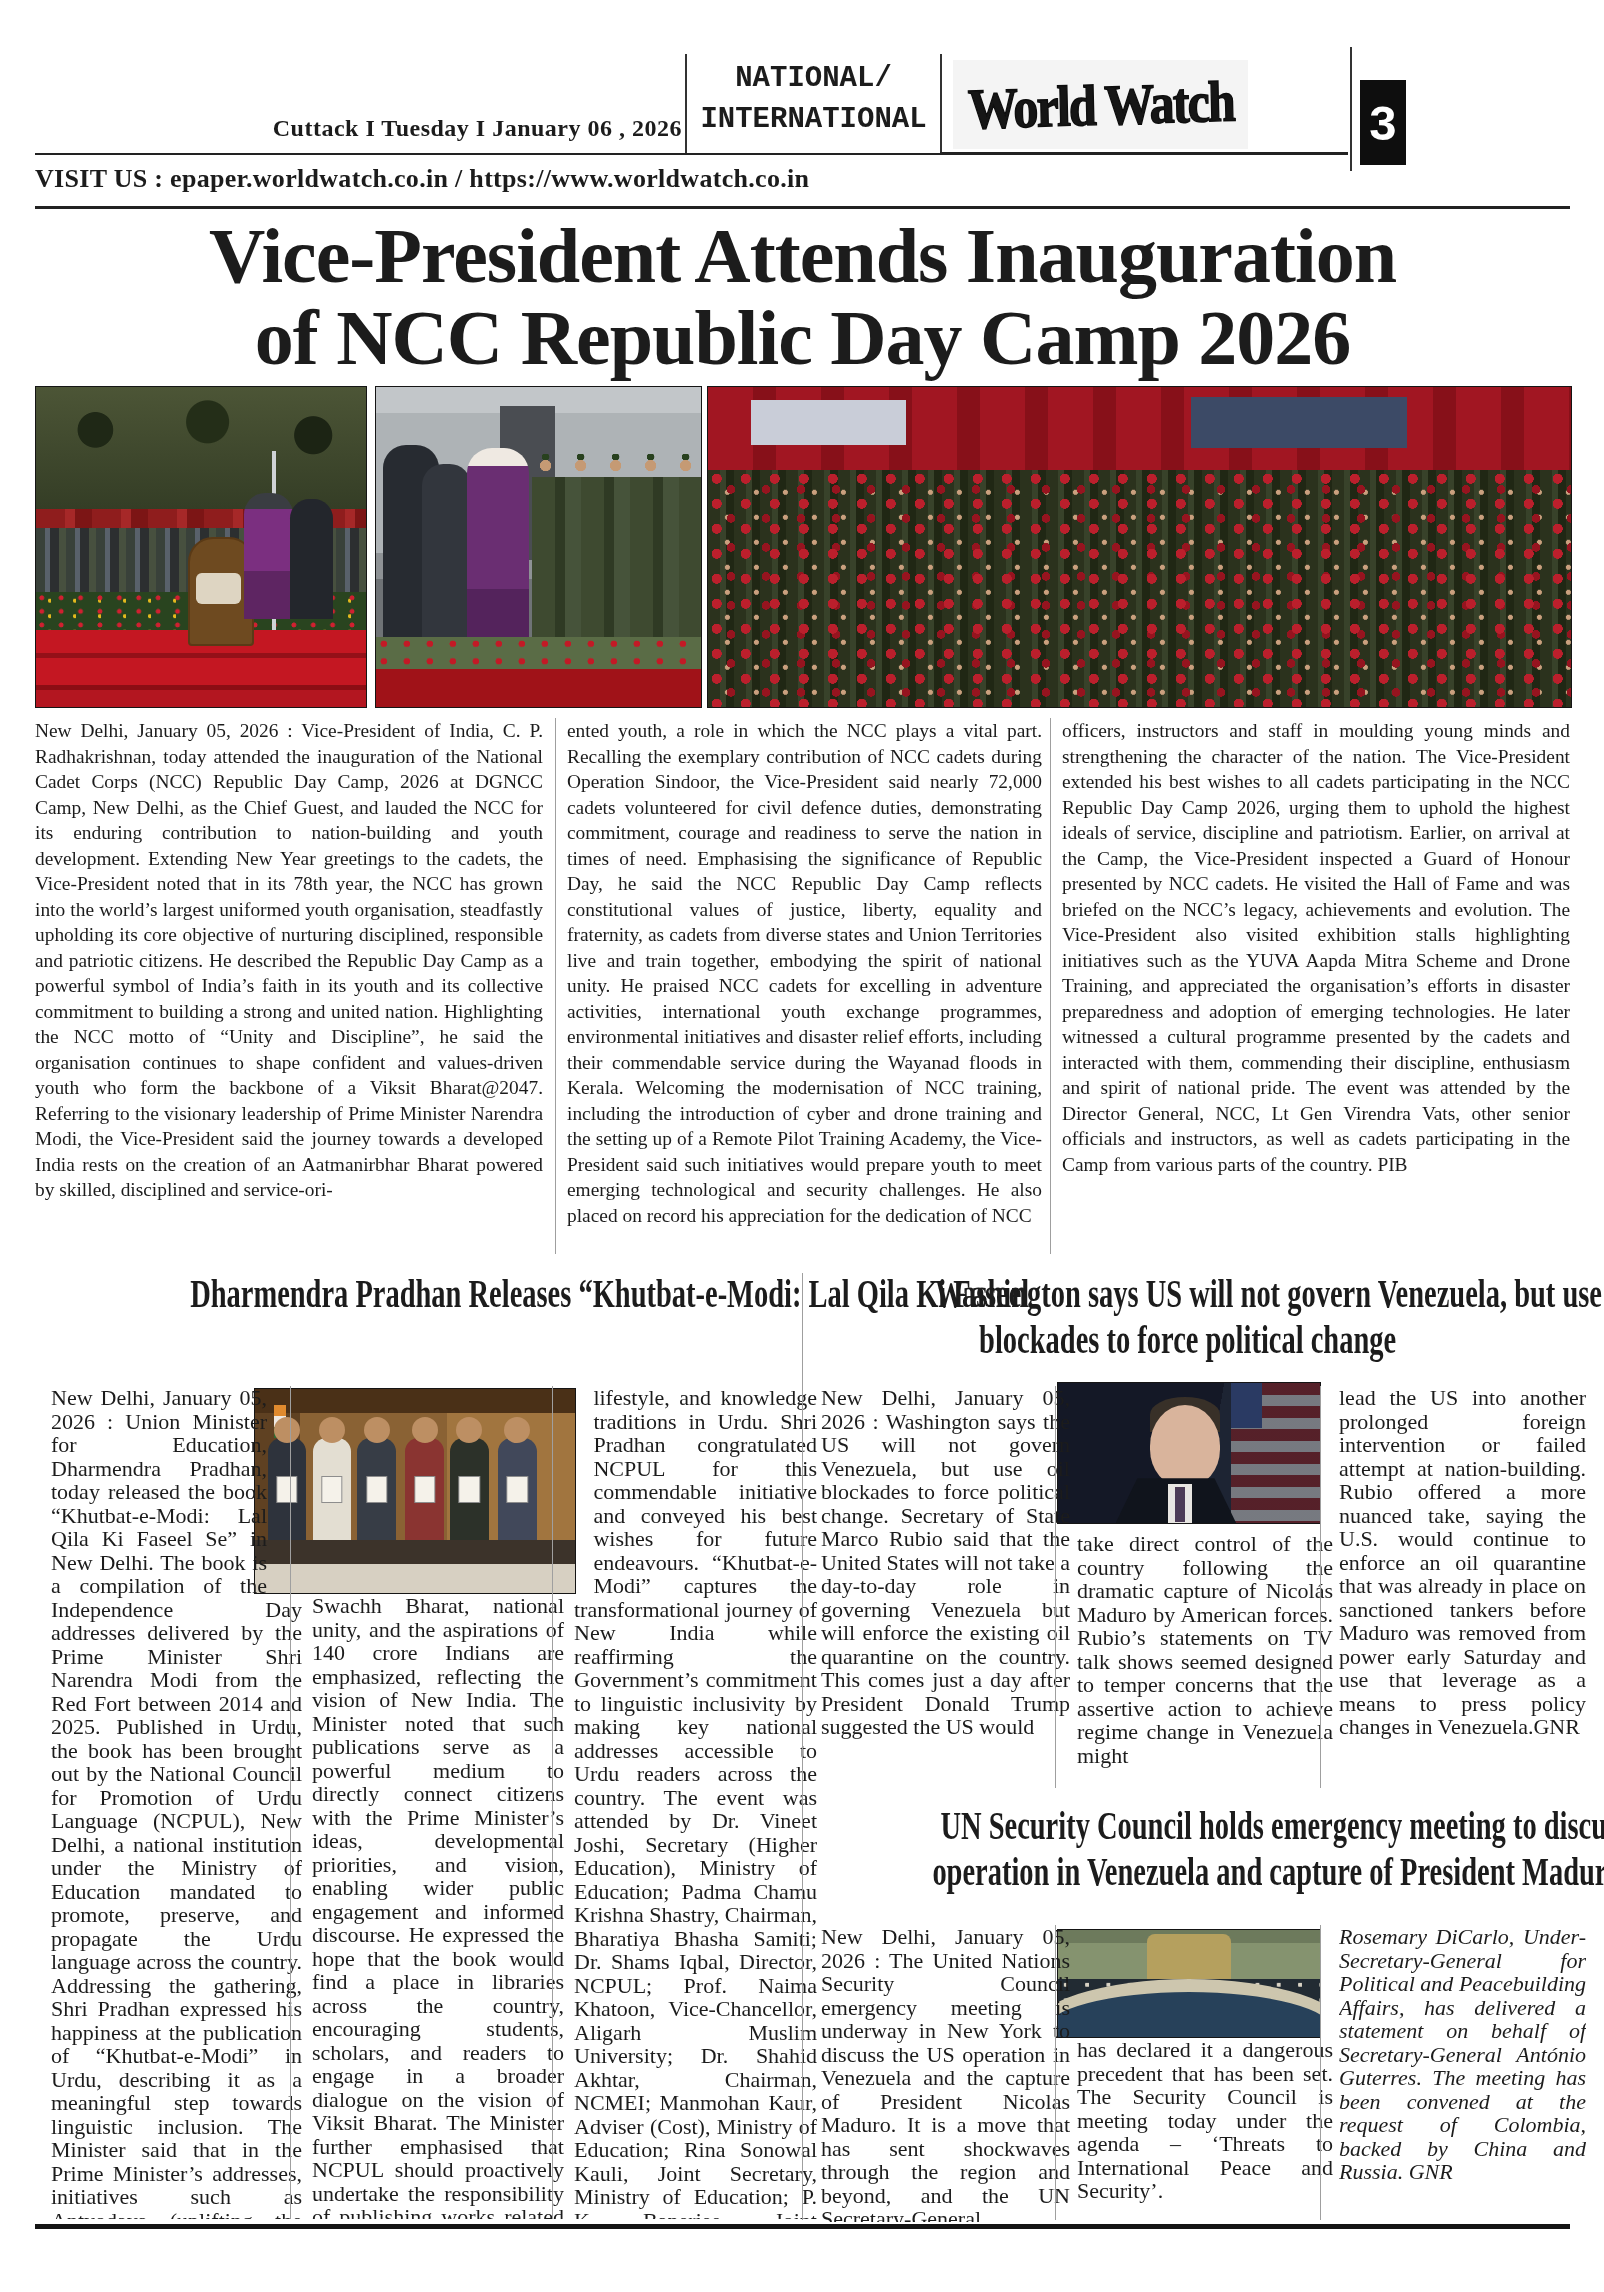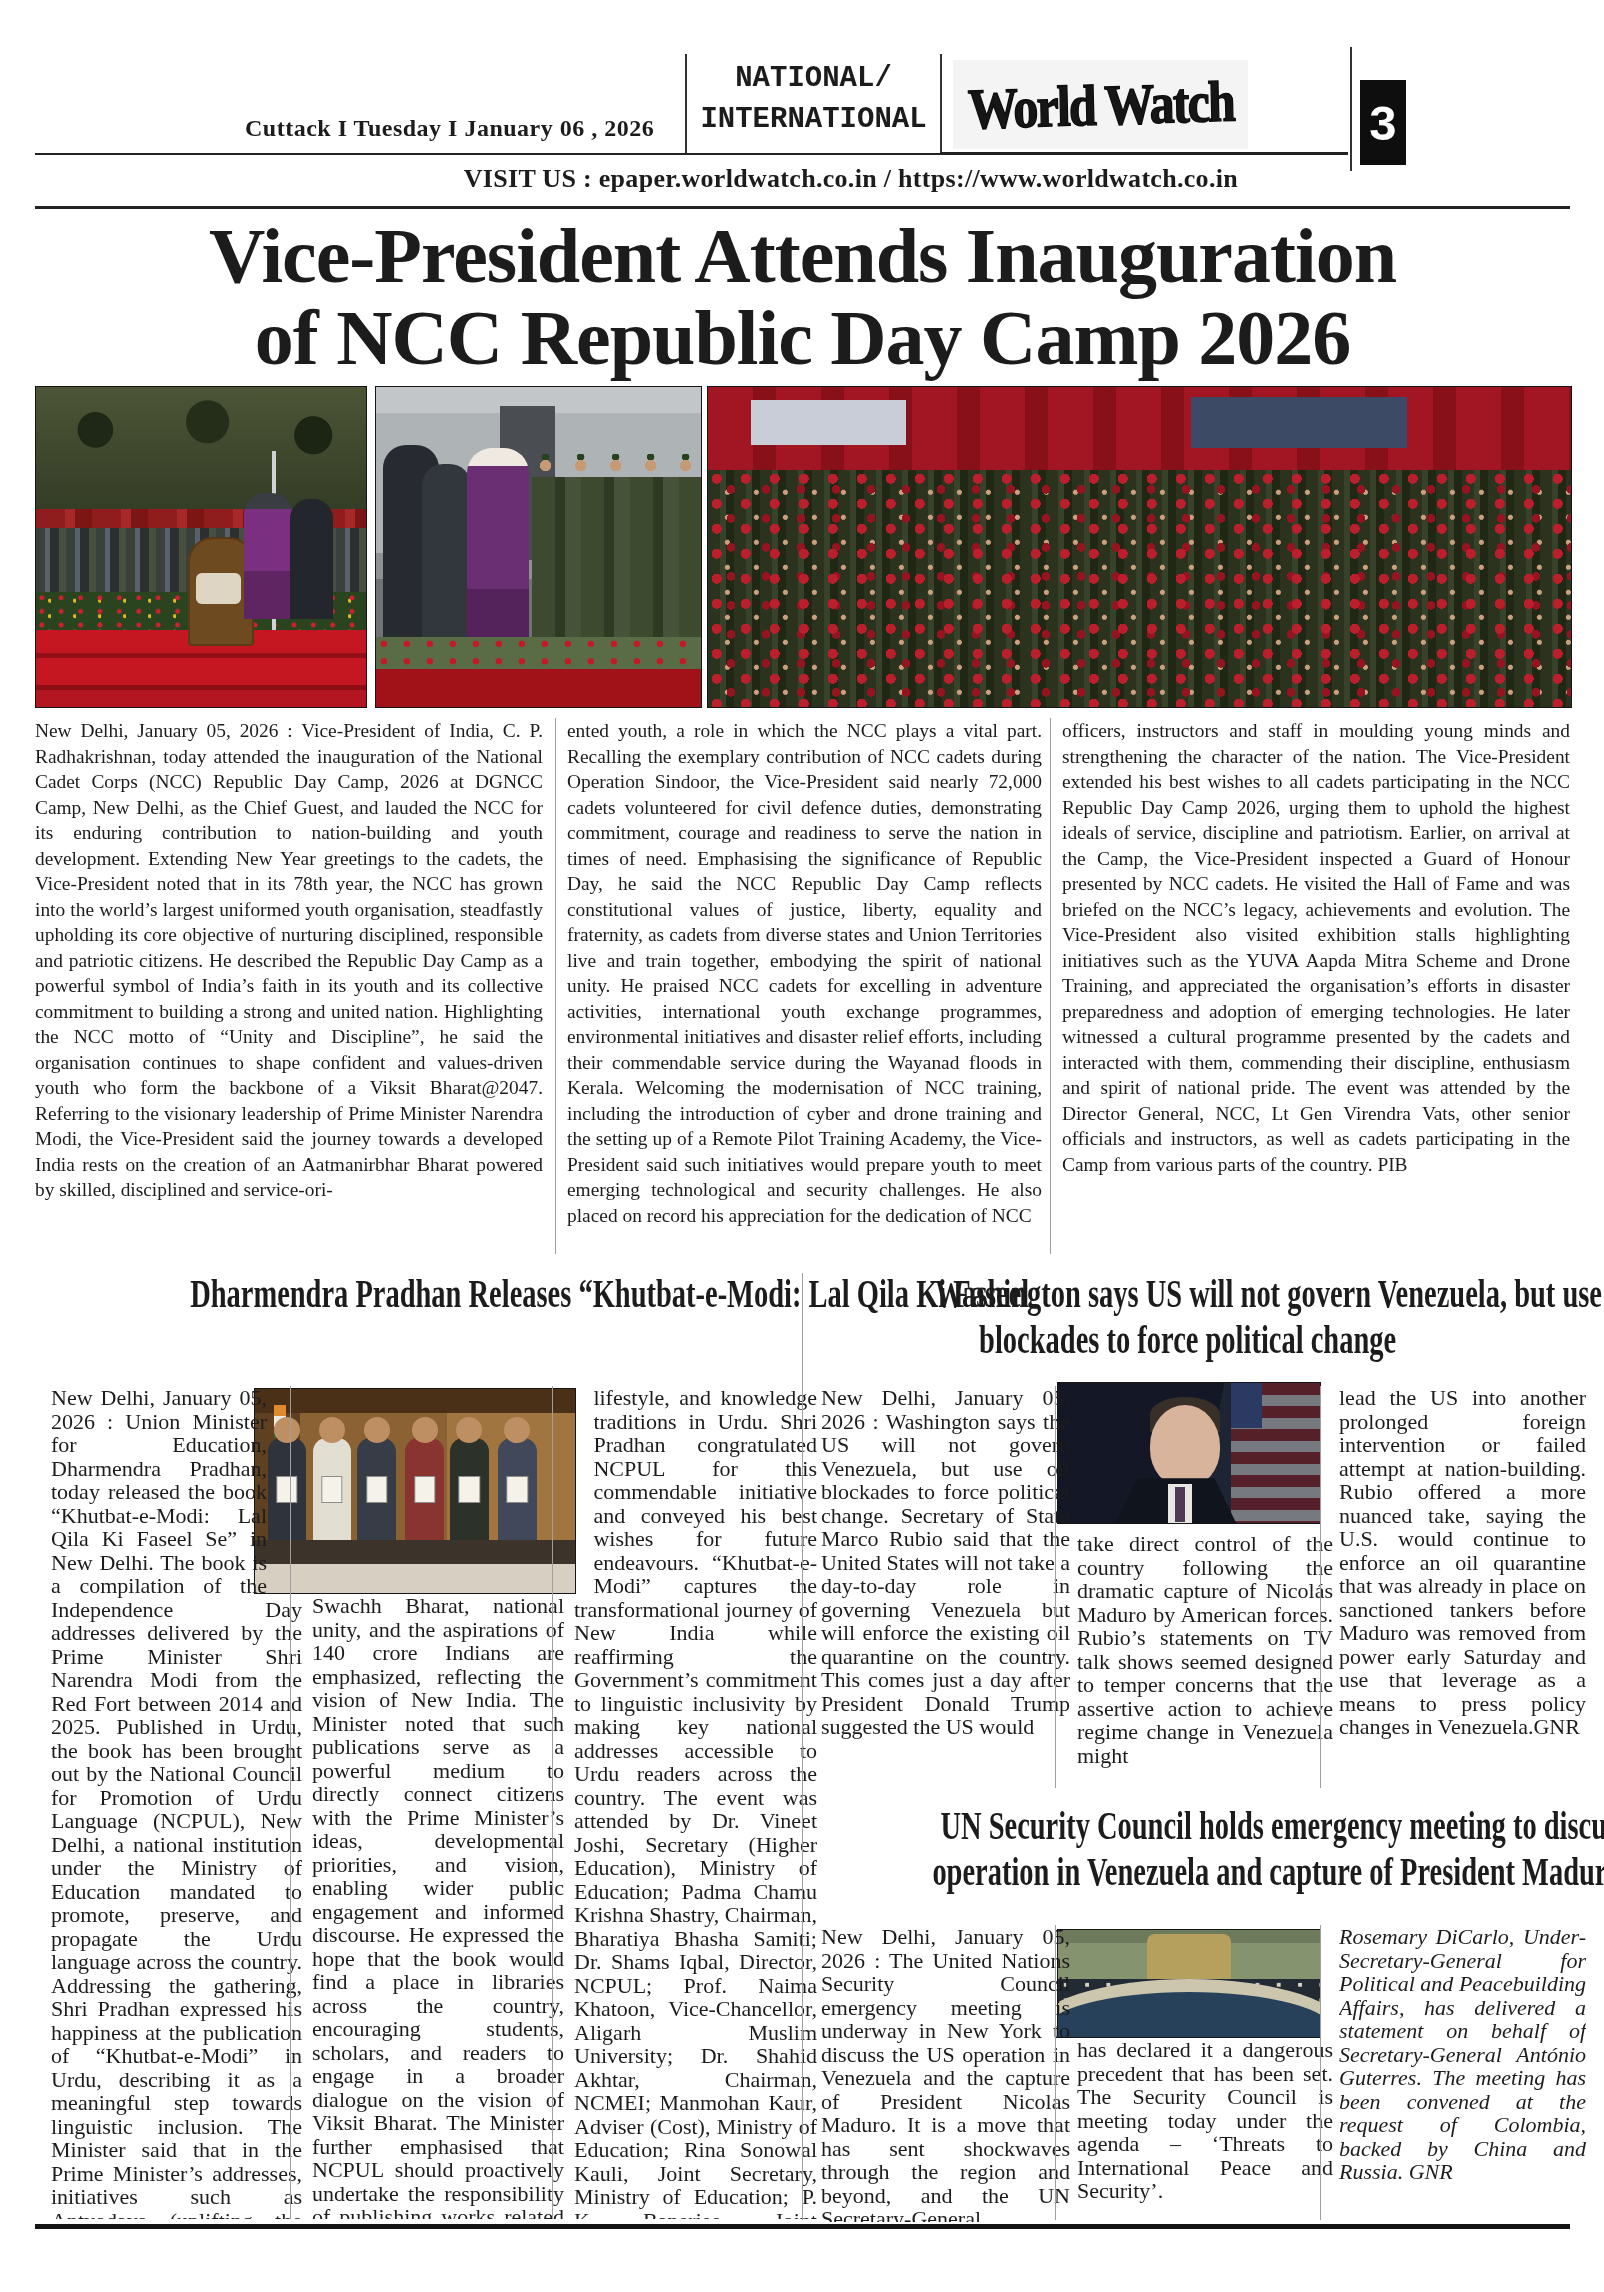--- a/index.html
+++ b/index.html
@@ -1,33 +1,33 @@
 <!DOCTYPE html>
 <html lang="en"><head>
 <meta charset="utf-8">
 <style>
   html,body{margin:0;padding:0;background:#9a9a9a;}
   .page{position:relative;width:1605px;height:2293px;margin:0 auto;background:#ffffff;
         font-family:"Liberation Serif",serif;color:#1c1c1c;overflow:hidden;}
   .rule-h{position:absolute;background:#222;}
   .rule-v{position:absolute;width:1.9px;background:#333;}
   .colrule{position:absolute;width:1px;background:#9f9f9f;}
-  .dateline{position:absolute;left:245px;top:115px;width:437px;
+  .dateline{position:absolute;left:245px;top:115px;width:437px;text-align:right;
             font-weight:bold;font-size:24px;letter-spacing:0.5px;white-space:nowrap;}
   .section-label{position:absolute;left:691px;top:58px;width:245px;text-align:center;
             font-weight:bold;font-size:29px;line-height:41px;}
   .section-label span{display:block;font-family:Liberation Mono, monospace;}
   .logo{position:absolute;left:953px;top:60px;width:295px;height:89px;background:#f4f4f4;
         display:flex;align-items:center;justify-content:center;}
   .logo span{font-weight:bold;font-size:50px;letter-spacing:-1.9px;color:#161616;
         transform:scaleY(1.15) rotate(-1.5deg);-webkit-text-stroke:1.3px #0e0e0e;white-space:nowrap;}
   .page-box{position:absolute;left:1360px;top:80px;width:46px;height:85px;background:#0e0e0e;
         color:#fff;display:flex;align-items:center;justify-content:center;
         font-family:"Liberation Sans",sans-serif;font-weight:bold;font-size:49px;}
-  .visit{position:absolute;left:35px;top:164px;width:1203px;text-align:right;
+  .visit{position:absolute;left:35px;top:164px;width:1203px;text-align:left;
         font-weight:bold;font-size:26px;letter-spacing:0.3px;}
   .headline-main{position:absolute;left:35px;top:215px;width:1535px;text-align:center;
         font-weight:bold;font-size:78px;line-height:82px;letter-spacing:-1px;}
   .headline-main span{display:block;}
   .headline-sub{position:absolute;text-align:center;font-weight:bold;font-size:39px;line-height:46px;}
   .headline-sub .cond{display:inline-block;transform:scaleX(.73);transform-origin:50% 50%;white-space:nowrap;}
   .headline-sub span{display:block;}
   .bodytext{position:absolute;text-align:justify;overflow:hidden;hyphens:auto;-webkit-hyphens:auto;}
   .lead-col{top:718px;height:543px;font-size:19.4px;line-height:25.5px;}
   .small-col{font-size:22px;line-height:23.5px;margin-left:16px;}

